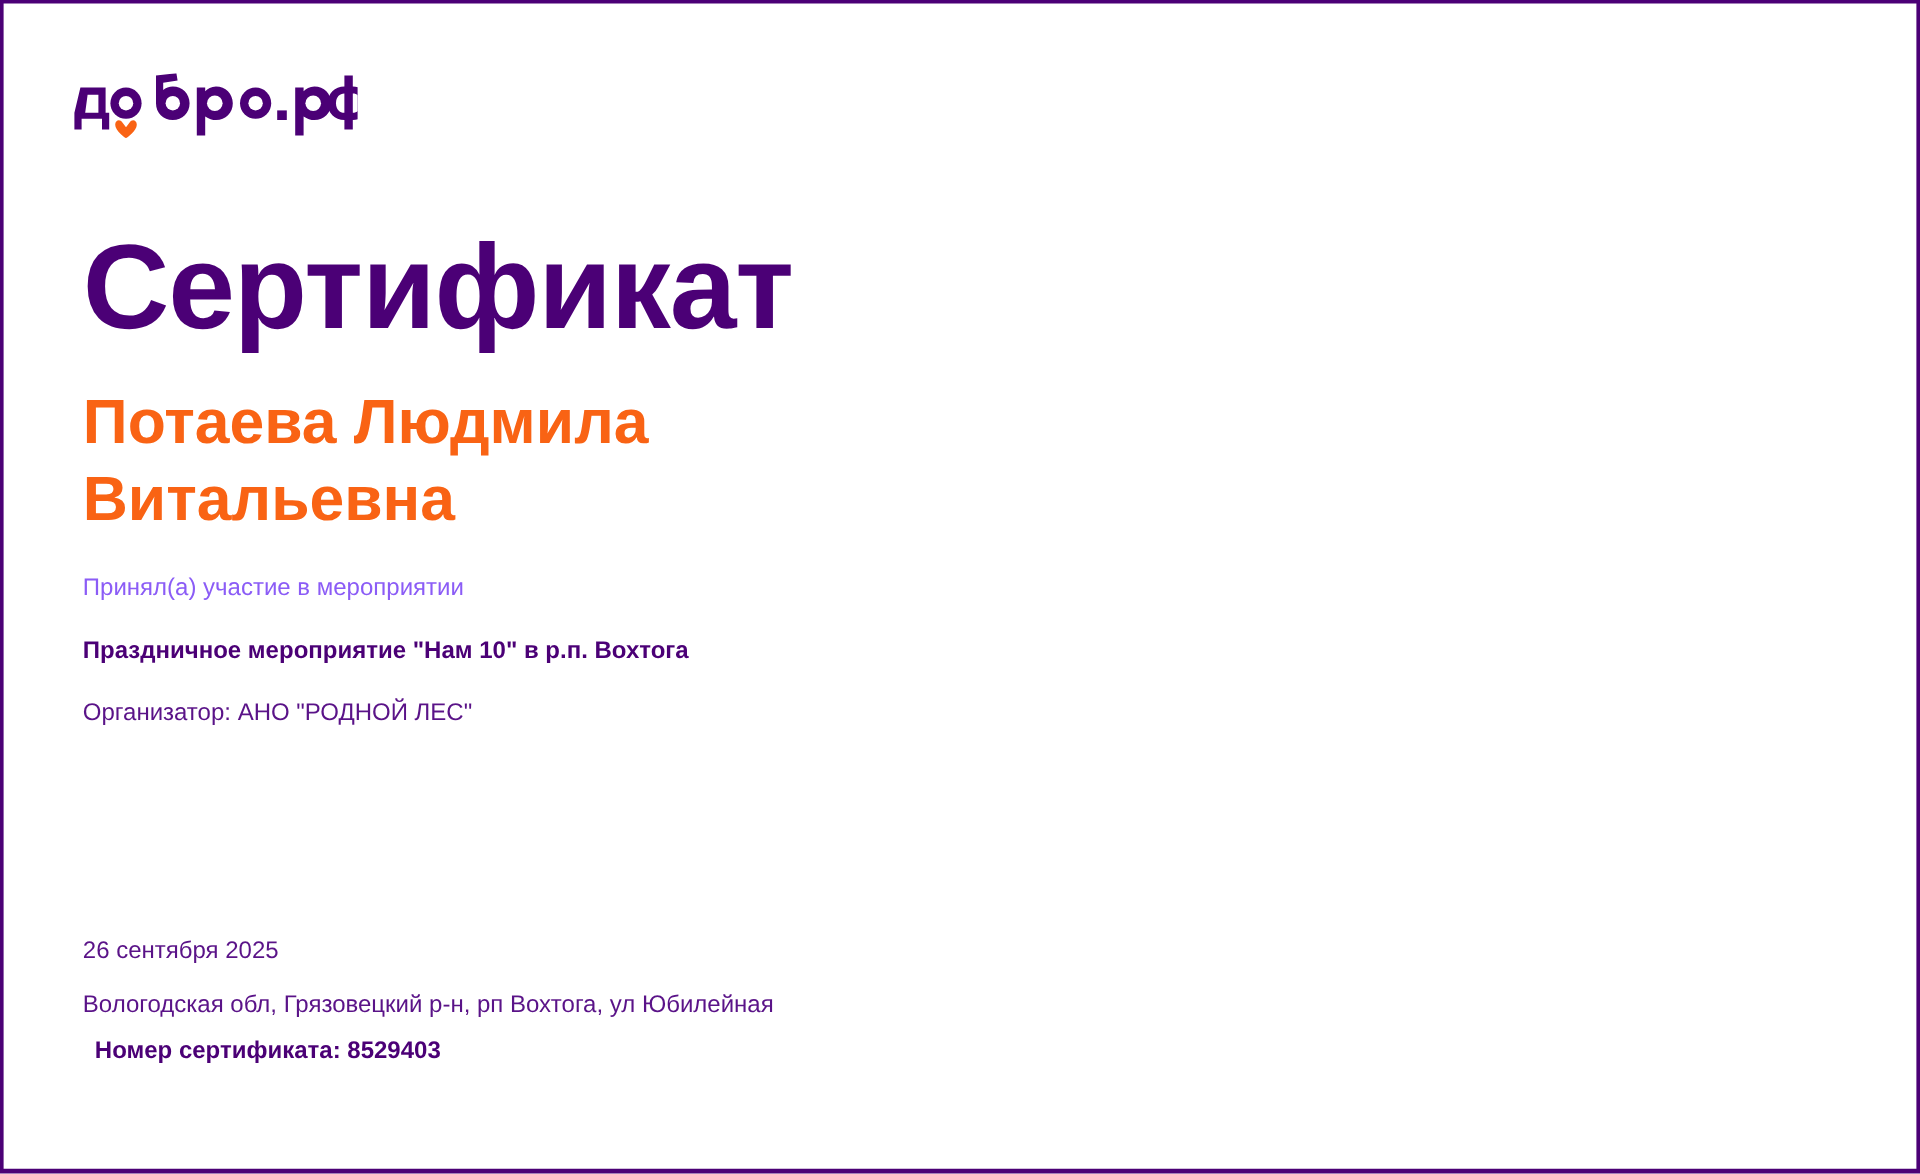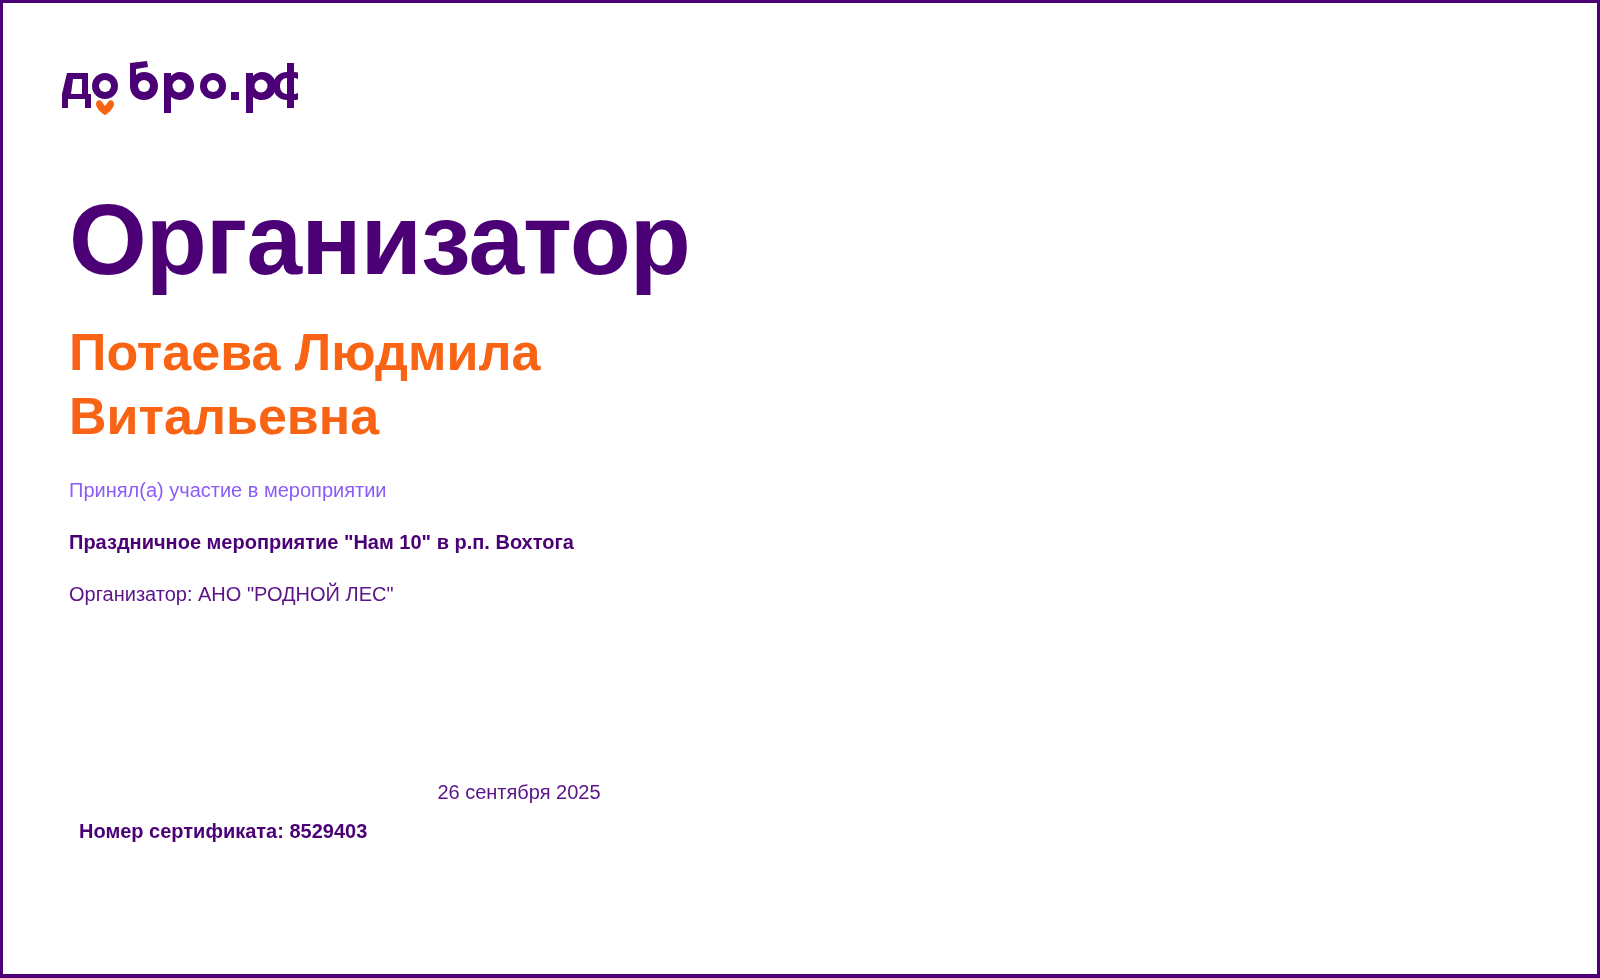--- a/index.html
+++ b/index.html
@@ -98,21 +98,20 @@
     position: absolute;
     left: 66px;
     top: 778px;
     width: 900px;
   }
   .footer-date {
     font-size: 20px;
     font-weight: normal;
     color: #5a1388;
     margin: 0;
-    text-align: center;
   }
   .footer-address {
     font-size: 20px;
     font-weight: normal;
     color: #5a1388;
     margin: 22px 0 0 0;
   }
   .footer-number {
     font-size: 20px;
     font-weight: bold;
@@ -157,30 +156,31 @@
         <path d="M229 17 C225 17 222 20 222 25 C222 30 225 33 229 33 Z" fill="#ffffff"></path>
         <path d="M236 17 C240 17 243 20 243 25 C243 30 240 33 236 33 Z" fill="#ffffff"></path>
       </g>
       <g>
         <path d="M38 43 C38 39 42 38 44 41 L47 45 L50 41 C52 38 56 39 56 43 C56 48 48 54 47 54 C46 54 38 48 38 43 Z" fill="#f96314"></path>
       </g>
     </svg>
   </div>
 
   <div class="content">
-    <h1 class="cert-title">Организатор</h1>
+    <h1 class="cert-title">Сертификат</h1>
 
 
     <p class="recipient-name">Потаева Людмила Витальевна</p>
 
     <p class="line-participated">Принял(а) участие в мероприятии</p>
 
     <p class="event-title">Праздничное мероприятие "Нам 10" в р.п. Вохтога</p>
 
     <p class="organizer">Организатор: АНО "РОДНОЙ ЛЕС"</p>
   </div>
 
   <div class="footer-block">
     <p class="footer-date">26 сентября 2025</p>
+    <p class="footer-address">Вологодская обл, Грязовецкий р-н, рп Вохтога, ул Юбилейная</p>
     <p class="footer-number">Номер сертификата: 8529403</p>
   </div>
 
 </div>
 
 </body></html>

